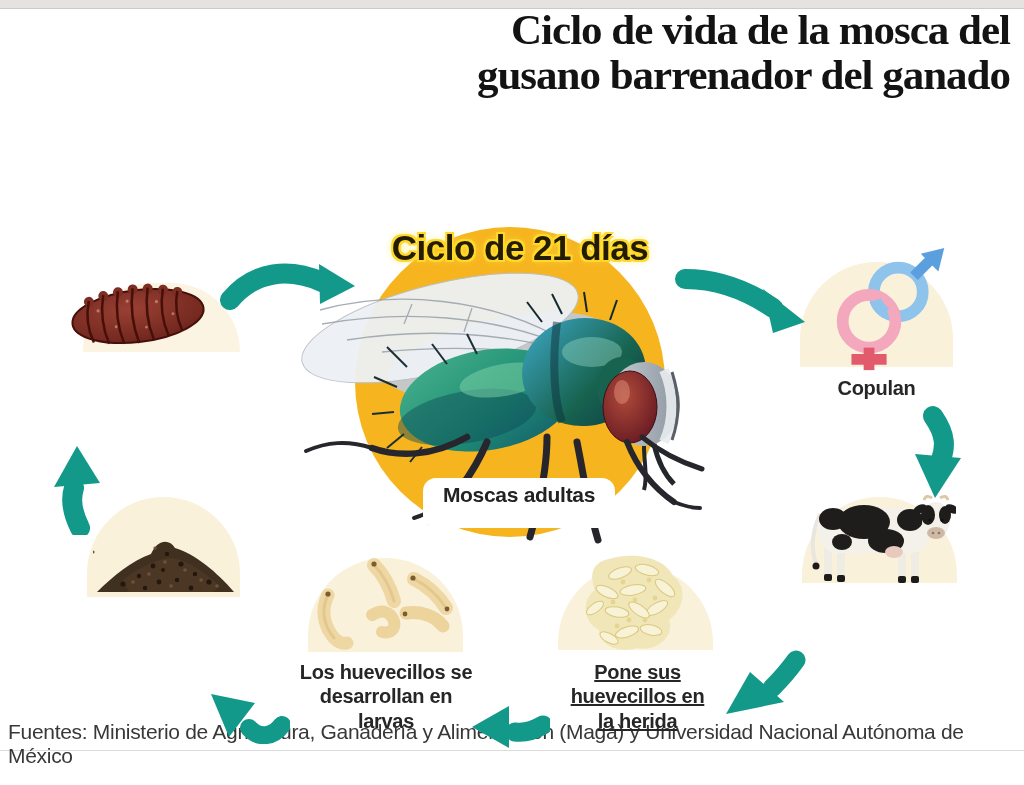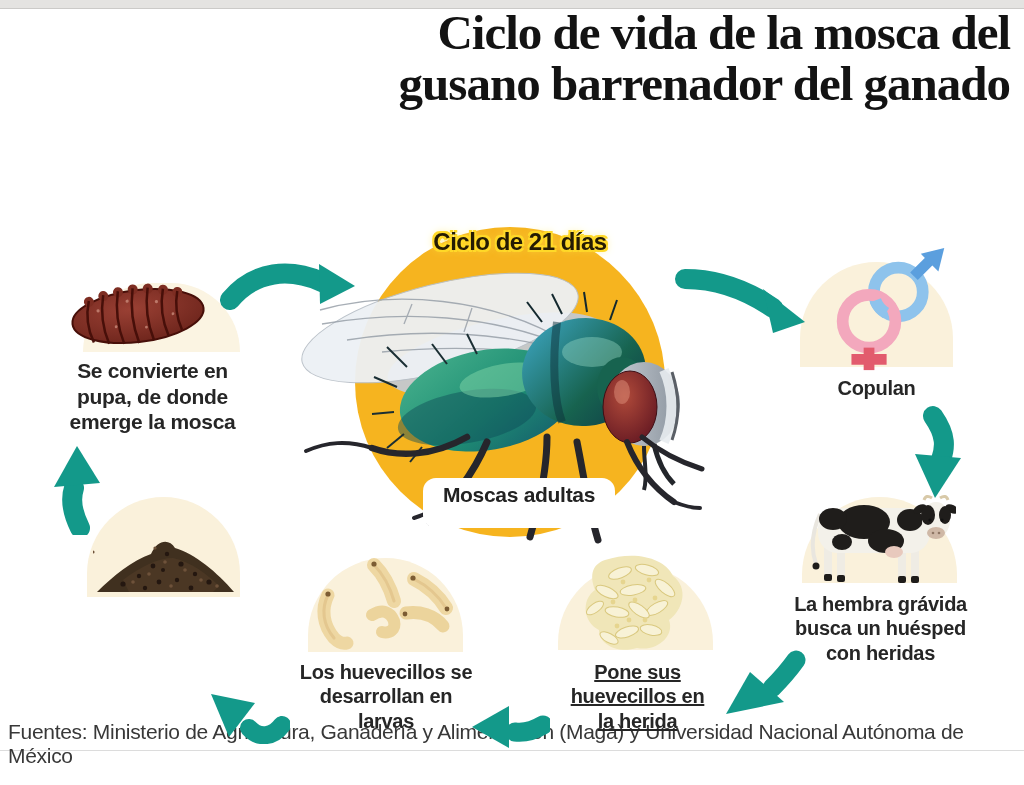--- a/index.html
+++ b/index.html
@@ -3,27 +3,27 @@
 <meta charset="utf-8">
 <style>
   html,body{margin:0;padding:0;background:#fff;}
   #canvas{position:relative;width:1024px;height:785px;background:#ffffff;overflow:hidden;
           font-family:"Liberation Sans",sans-serif;}
   .abs{position:absolute;}
   
   #top-strip{left:0;top:0;width:1024px;height:8px;background:#e4e3e1;border-bottom:1px solid #cbcac8;}
   
   #title{right:14px;top:8px;width:1000px;text-align:right;
-         font-family:"Liberation Serif",serif;font-weight:700;font-size:49px;line-height:1.04;
+         font-family:"Liberation Serif",serif;font-weight:700;font-size:43px;line-height:1.04;
          color:#131313;letter-spacing:-1px;white-space:pre-line;}
   #subtitle{right:14px;top:124px;width:1000px;text-align:right;font-size:26px;line-height:1.27;
             color:#3f3f3f;letter-spacing:-0.5px;white-space:pre-line;}
   
   #yellow-circle{left:355px;top:227px;width:310px;height:310px;border-radius:50%;background:#f6b41f;z-index:1;}
-  #badge{left:330px;top:228px;width:380px;text-align:center;font-weight:700;font-size:24px;
+  #badge{left:330px;top:228px;width:380px;text-align:center;font-weight:700;font-size:35px;
          color:#241b03;letter-spacing:-0.5px;z-index:3;
          text-shadow:-2px -2px 0 #ffd928,2px -2px 0 #ffd928,-2px 2px 0 #ffd928,2px 2px 0 #ffd928,0 0 9px #ffe14d;}
   #fly{left:292px;top:252px;z-index:2;}
   #adult-box{left:423px;top:478px;width:192px;height:50px;background:#ffffff;border-radius:13px;
              z-index:5;text-align:center;font-weight:700;font-size:21px;line-height:34px;color:#222;letter-spacing:-0.3px;}
   
   .dome{background:#faf1db;border-radius:78px 78px 0 0;z-index:0;}
   .stage-label{font-weight:700;font-size:20px;line-height:1.22;color:#262626;text-align:center;
                letter-spacing:-0.3px;white-space:pre-line;z-index:4;}
   #dome-pupa{left:83px;top:283px;width:157px;height:69px;background:#fbf4e2;}
@@ -343,27 +343,21 @@
   </svg>
   <svg class="abs arrow" style="left:205px;top:680px" width="85" height="64" viewBox="0 0 85 64">
     <path d="M 77,45 C 68,57 54,59 44,48" stroke="#13998a" stroke-width="18" fill="none" stroke-linecap="round"></path>
     <polygon points="50,23 24,57 6,14" fill="#13998a"></polygon>
   </svg>
   <svg class="abs arrow" style="left:50px;top:440px" width="58" height="95" viewBox="0 0 58 95">
     <path d="M 30,88 C 22,72 20,60 24,48" stroke="#13998a" stroke-width="20" fill="none" stroke-linecap="round"></path>
     <polygon points="4,47 50,43 27,6" fill="#13998a"></polygon>
   </svg>
 
-  <div class="abs stage-label" id="label-pupa">Se convierte en
-pupa, de donde
-emerge la mosca</div>
   <div class="abs stage-label" id="label-copulan">Copulan</div>
-  <div class="abs stage-label" id="label-cow">La hembra grávida
-busca un huésped
-con heridas</div>
   <div class="abs stage-label" id="label-eggs">Pone sus
 huevecillos en
 la herida</div>
   <div class="abs stage-label" id="label-larvae">Los huevecillos se
 desarrollan en
 larvas</div>
 
   <div class="abs" id="footer-divider"></div>
   <div class="abs" id="sources">Fuentes: Ministerio de Agricultura, Ganadería y Alimentación (Maga) y Universidad Nacional Autónoma de México</div>
 

